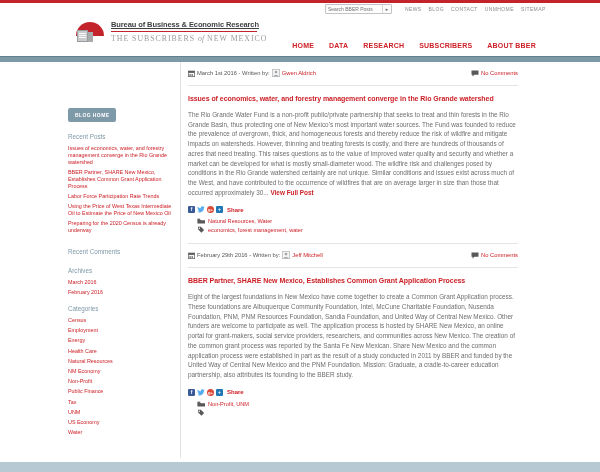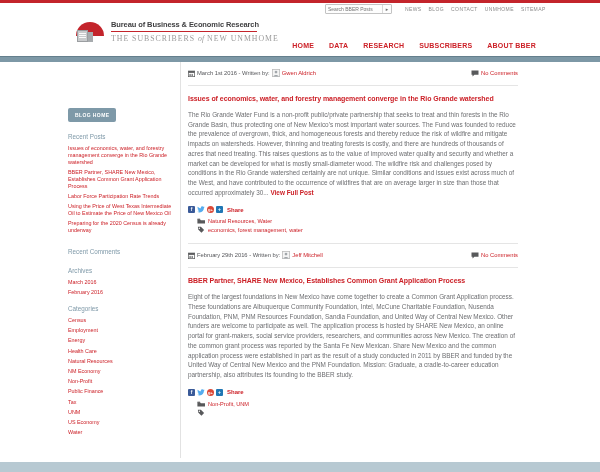--- a/index.html
+++ b/index.html
@@ -19,21 +19,21 @@
   .utillinks a { font-size:5px; letter-spacing:.4px; color:#8b8b8b; text-decoration:none; cursor:pointer; }
 
   
   .brand { position:absolute; left:74px; top:20px; display:flex; align-items:flex-start; cursor:pointer; }
   .logo-mark { position:relative; width:32px; height:26px; margin-right:5px; }
   .logo-dome { position:absolute; left:2px; top:2px; width:28px; height:14px; background:#c3242b; border-radius:14px 14px 0 0; }
   .logo-bldg { position:absolute; left:3px; top:10px; width:11px; height:12px; background:#c9cbcd; border:0.5px solid #9b9ea1; }
   .logo-bldg-side { position:absolute; left:14px; top:12px; width:5px; height:10px; background:#a7abae; }
   .logo-win { position:absolute; left:5px; top:13px; width:7px; height:5px;
       background:linear-gradient(#fff 1px, transparent 1px); background-size:7px 2px; opacity:.9; }
-  .org { font-size:7.5px; font-weight:bold; color:#404042; letter-spacing:-.1px; line-height:9px; }
+  .org { font-size:7.5px; font-weight:bold; color:#404042; letter-spacing:-.1px; line-height:9px;text-decoration:underline; }
   .org-rule { height:1px; background:#c3242b; margin-top:2px; width:146px; }
   .univ { margin-top:2px; font-family:"Liberation Serif", serif; font-size:7.8px; color:#9b9b9b; letter-spacing:1px; }
   .univ i { letter-spacing:0;text-align:center; }
 
   
   .mainnav { position:absolute; top:42px; right:64px; display:flex; gap:15px; }
   .mainnav a { font-size:7px; font-weight:bold; color:#cc2027; letter-spacing:.2px; text-decoration:none; cursor:pointer; }
 
   
   .headerbar { position:absolute; left:0; top:56px; width:600px; height:6px; background:#7d98a6; border-top:1px solid #647f8d; }
@@ -101,21 +101,21 @@
   <div class="brand">
     <div class="logo-mark">
       <div class="logo-dome"></div>
       <div class="logo-bldg"></div>
       <div class="logo-bldg-side"></div>
       <div class="logo-win"></div>
     </div>
     <div class="logo-text">
       <div class="org">Bureau of Business &amp; Economic Research</div>
       <div class="org-rule"></div>
-      <div class="univ"><span>THE SUBSCRIBERS</span> <i>of</i> <span>NEW UNMHOME</span></div>
+      <div class="univ"><span>THE SUBSCRIBERS</span> <i>of</i> <span>NEW MEXICO</span></div>
     </div>
   </div>
 
   <nav class="mainnav">
     <a>HOME</a>
     <a>DATA</a>
     <a>RESEARCH</a>
     <a>SUBSCRIBERS</a>
     <a>ABOUT BBER</a>
   </nav>

